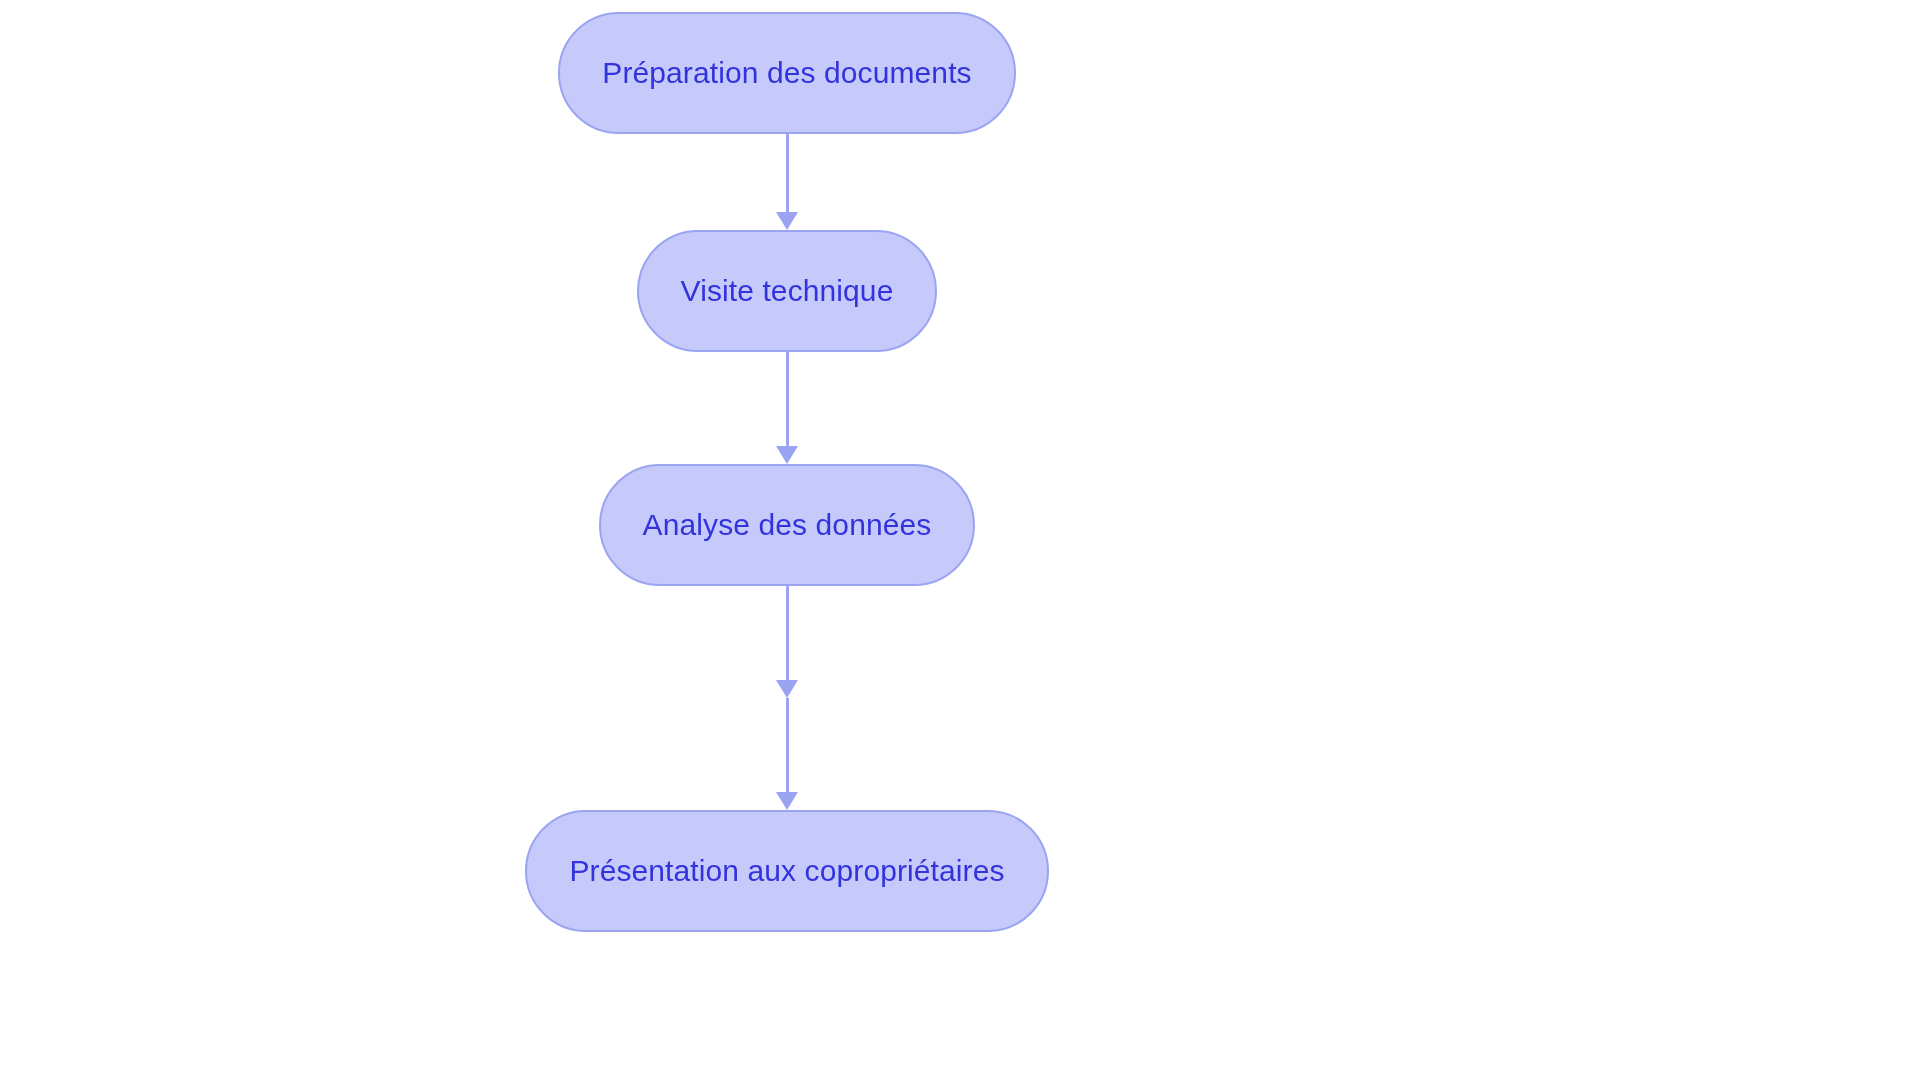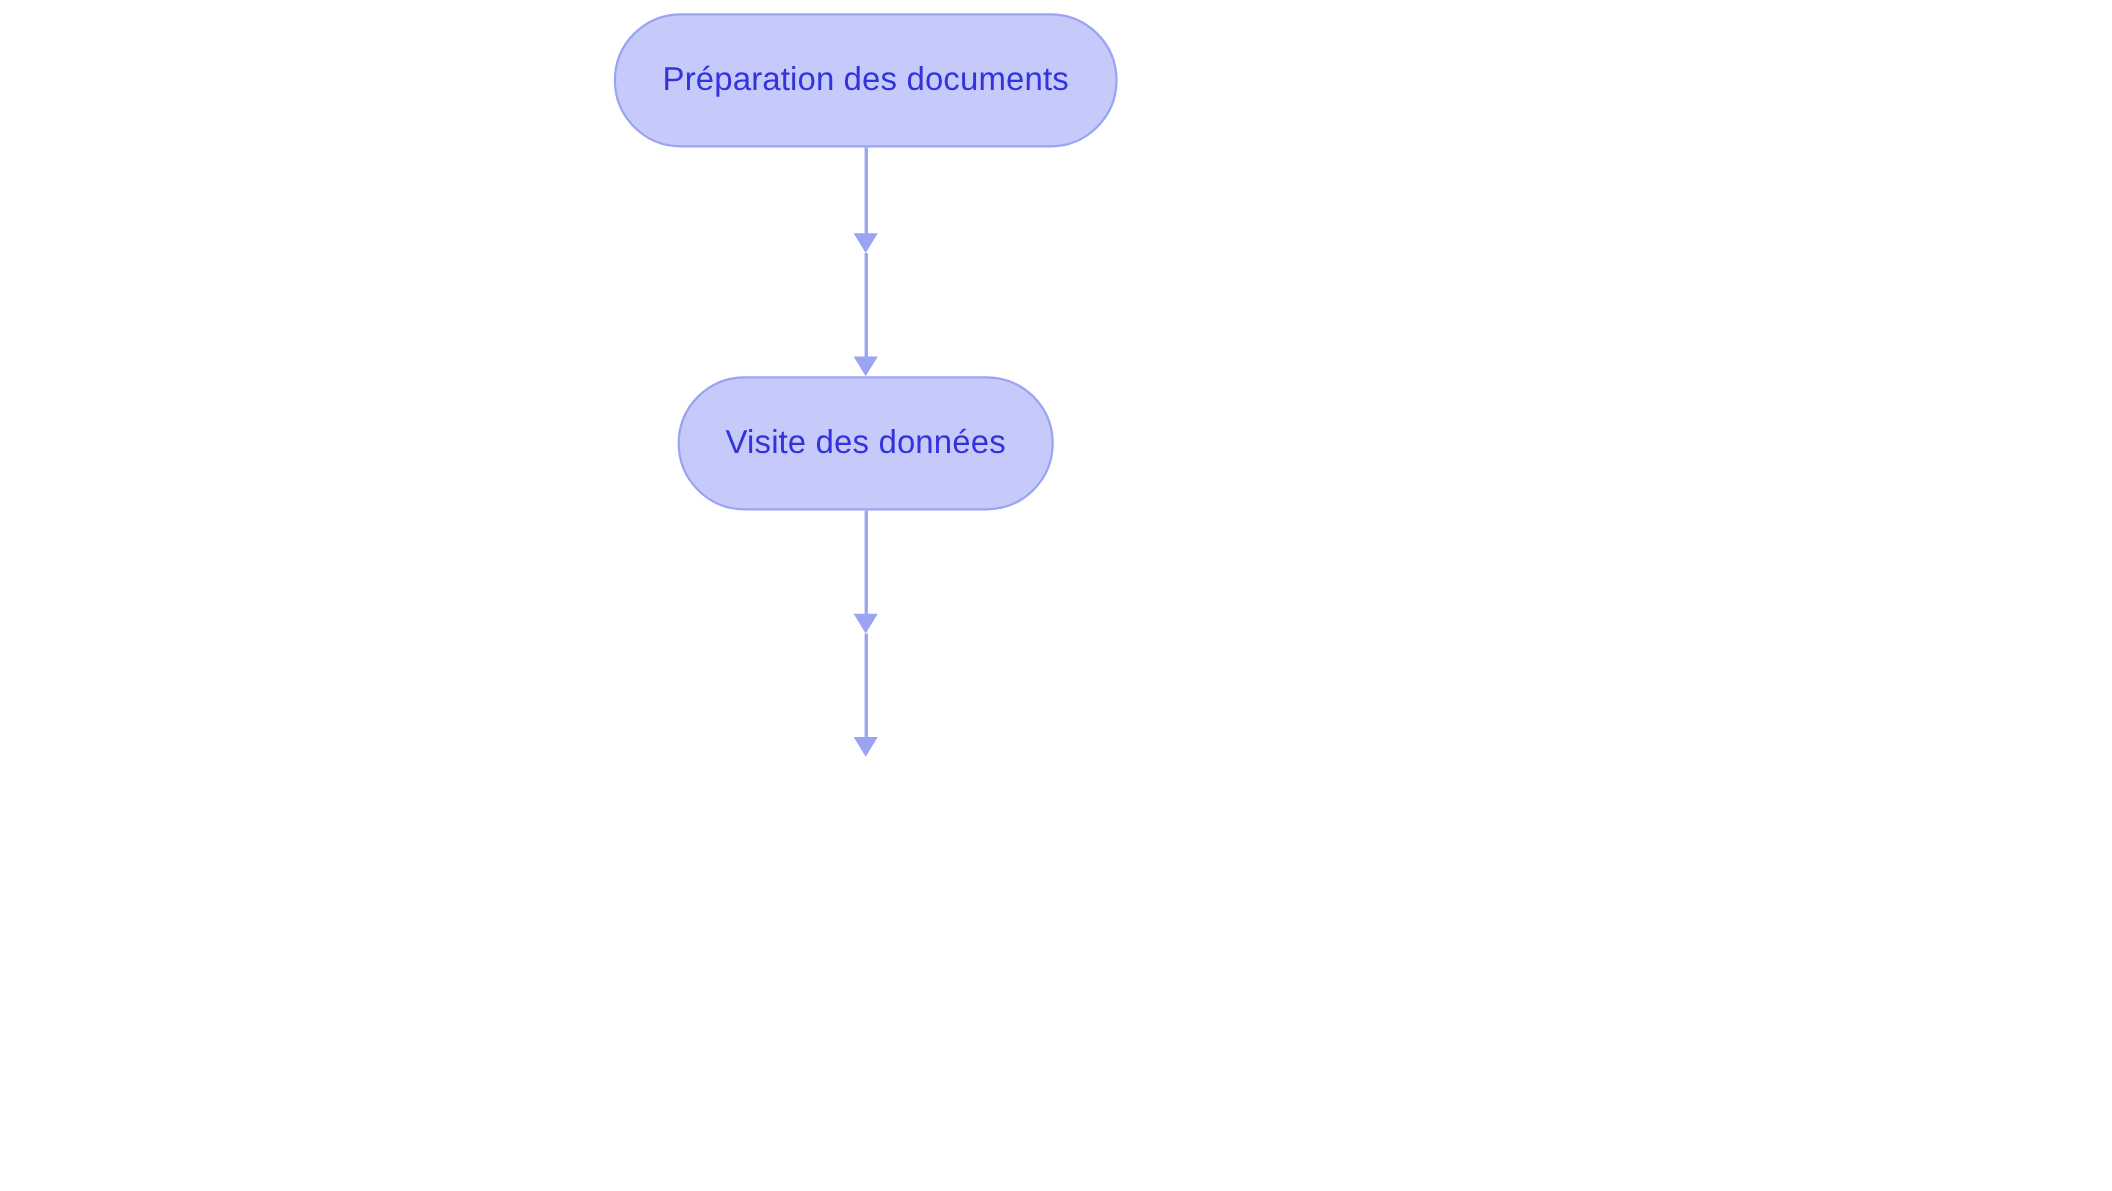--- a/index.html
+++ b/index.html
@@ -102,36 +102,42 @@
 
     <div class="node">
       <span class="node-label">Préparation des documents</span>
     </div>
 
     <div class="connector gap-1">
       <div class="connector-line"></div>
       <div class="connector-arrow"></div>
     </div>
 
+    <div class="node">
+      <span class="node-label">Visite technique</span>
+    </div>
 
     <div class="connector gap-2">
       <div class="connector-line"></div>
       <div class="connector-arrow"></div>
     </div>
 
     <div class="node">
-      <span class="node-label">Visite des données</span>
+      <span class="node-label">Analyse des données</span>
     </div>
 
     <div class="connector gap-3">
       <div class="connector-line"></div>
       <div class="connector-arrow"></div>
     </div>
 
 
     <div class="connector gap-4">
       <div class="connector-line"></div>
       <div class="connector-arrow"></div>
     </div>
 
+    <div class="node">
+      <span class="node-label">Présentation aux copropriétaires</span>
+    </div>
 
   </div>
 </div>
 
 </body></html>

